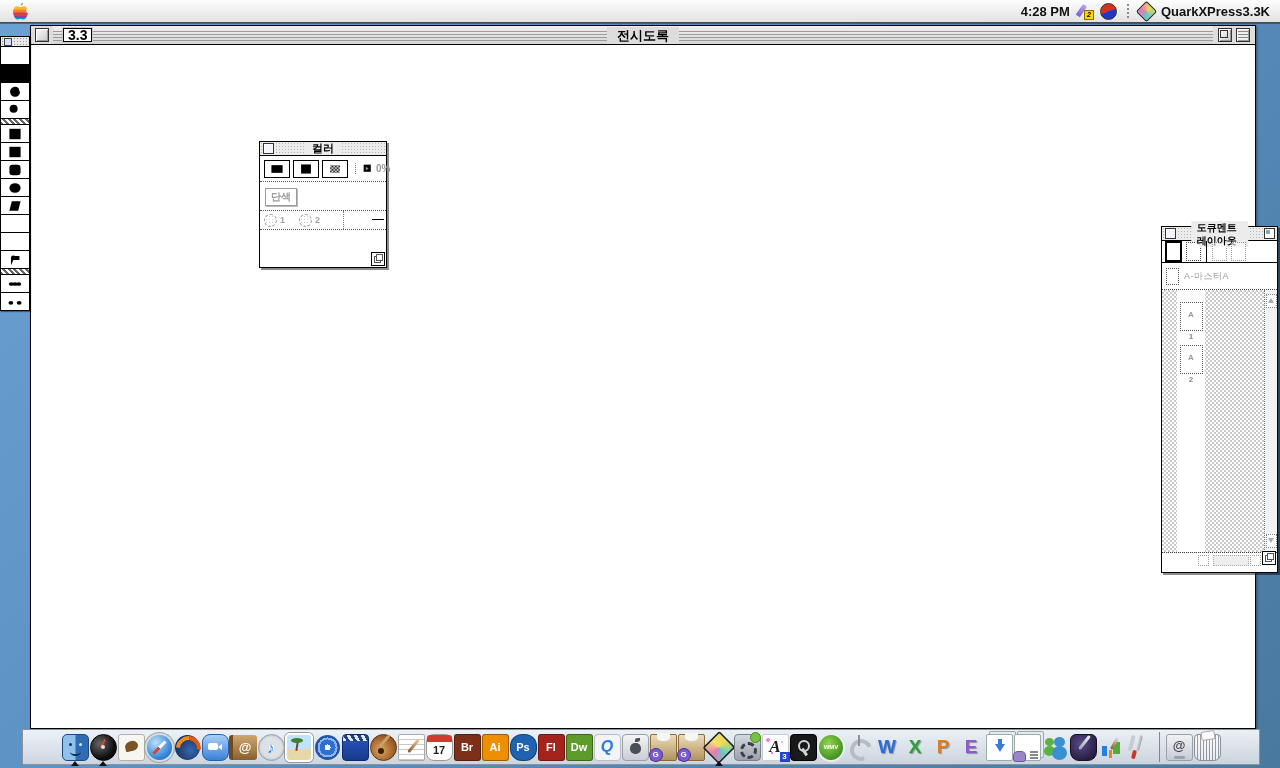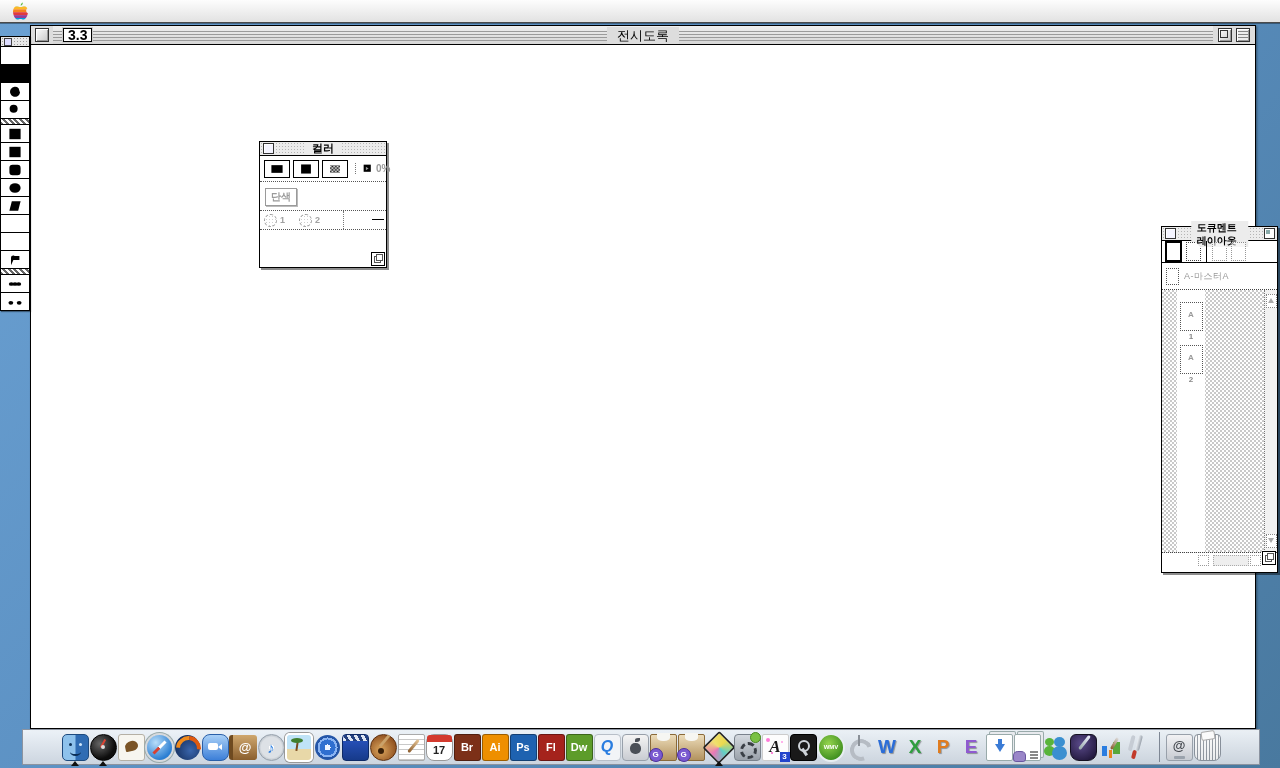--- a/index.html
+++ b/index.html
@@ -38,21 +38,21 @@
     border-bottom:1px solid #000;display:flex;align-items:center;position:relative;}
   .tb-chip{background:#ddd;padding:0 4px;height:100%;display:flex;align-items:center;}
   .closebox,.zoombox,.shadebox{width:12px;height:12px;background:linear-gradient(135deg,#fdfdfd,#c9c9c9);
     border:1px solid #333;box-shadow:inset 1px 1px 0 #fff,inset -1px -1px 0 #999;}
   .zoombox{position:relative;}
   .zoombox::after{content:"";position:absolute;left:1px;top:1px;width:6px;height:6px;border:1px solid #333;}
   .shadebox{background:repeating-linear-gradient(180deg,#eee 0 2px,#888 2px 3px);}
   .pagebadge{margin-left:10px;background:#fff;border:1px solid #000;box-shadow:inset 0 0 0 1px #fff,0 0 0 1px #ccc;
     font-size:14px;font-weight:700;padding:0 4px;line-height:12px;color:#000;}
   .wtitle{position:absolute;left:50%;transform:translateX(-50%);background:#ddd;padding:0 10px;
-    font-size:13px;font-weight:400;color:#000;line-height:17px;}
+    font-size:13px;font-weight:700;color:#000;line-height:17px;}
   .tb-boxes{margin-left:auto;display:flex;gap:4px;background:#ddd;padding:0 5px;height:100%;align-items:center;}
 
   
   .toolpal{position:absolute;left:0;top:36px;width:28px;background:#fff;border:1px solid #000;
     box-shadow:1px 1px 1px rgba(0,0,0,.4);z-index:20;}
   .toolpal .drag{height:9px;border-bottom:1px solid #000;
     background:radial-gradient(#9a9a9a 28%,transparent 30%) 0 0/3px 3px,#e8e8e8;position:relative;}
   .toolpal .drag i{position:absolute;left:3px;top:1px;width:6px;height:6px;background:#dcdcff;border:1px solid #444;}
   .tool{height:17px;border-bottom:1px solid #000;display:flex;align-items:center;justify-content:center;color:#000;background:#fff;}
   .tool:last-child{border-bottom:none;}
@@ -174,21 +174,21 @@
   .ic-gband .ic{border-radius:50%;background:radial-gradient(circle at 40% 60%,#dca75f,#8a4a1a 80%);border:1px solid #5e3110;}
   .ic-gband .ic::before{content:"";position:absolute;left:12px;top:-1px;width:3px;height:14px;background:#caa26a;transform:rotate(40deg);}
   .ic-gband .ic::after{content:"";position:absolute;left:7px;top:13px;width:6px;height:6px;border-radius:50%;background:#3a2008;}
   .ic-tedit .ic{background:repeating-linear-gradient(#fff 0 4px,#c9c9c9 4px 5px);border:1px solid #aaa;border-radius:2px;}
   .ic-tedit .ic::before{content:"";position:absolute;left:13px;top:3px;width:3px;height:16px;border-radius:2px;
     background:linear-gradient(#e8c89a,#8a5a2a);transform:rotate(40deg);}
   .ic-ical .ic{background:#fff;border:1px solid #999;border-radius:8px;}
   .ic-ical .ic::before{content:"";position:absolute;left:0;top:0;right:0;height:7px;background:#d33a2e;border-radius:3px 3px 0 0;}
   .ic-ical .lbl{color:#222;font-size:11px;top:60%;}
   .ic-tile .ic{border-radius:3px;border:1px solid rgba(0,0,0,.35);}
-  .ic-br .ic{background:#7c3018;} .ic-ai .ic{background:#ee8f00;} .ic-ps .ic{background:#1e62b0;}
+  .ic-br .ic{background:#7c3018;} .ic-ai .ic{background:#ee8f00;} .ic-ps .ic{background:#1e62b0;border-radius:12px;}
   .ic-fl .ic{background:#a5231c;} .ic-dw .ic{background:#5d9c2a;}
   .ic-qt .ic{background:#f2f4f7;border:1px solid #b8bfc8;border-radius:4px;}
   .ic-qt .lbl{color:#2a7de0;font-size:16px;font-style:italic;}
   .ic-abox .ic{background:linear-gradient(#f4f4f4,#c9ccd2);border:1px solid #98a0aa;border-radius:4px;}
   .ic-abox .ic::before{content:"";position:absolute;left:7px;top:8px;width:11px;height:11px;border-radius:46%;background:#4a4f57;}
   .ic-abox .ic::after{content:"";position:absolute;left:12px;top:3px;width:5px;height:4px;border-radius:60% 0;background:#4a4f57;}
   .ic-gbox .ic{background:linear-gradient(#ecdcba,#b3935f);border:1px solid #8a6a3a;border-radius:2px;}
   .ic-gbox .ic::before{content:"";position:absolute;left:6px;top:-2px;width:13px;height:8px;background:#f6f6f2;border-radius:0 0 45% 45%;}
   .ic-gbox .badge{left:-2px;bottom:-2px;width:12px;height:12px;border-radius:50%;background:#7a5ad0;border:1px solid #4a2fa0;
     color:#fff;font-size:8px;font-weight:700;line-height:12px;text-align:center;}
@@ -348,20 +348,32 @@
       <span class="mi"></span>
       <span class="mi disabled"></span>
       <span class="mi disabled"></span>
       <span class="mi disabled"></span>
       <span class="mi"></span>
       <span class="mi"></span>
       <span class="mi"></span>
       <span class="mi"></span>
       <span class="mi"></span>
     </span>
+  <span class="mb-right">
+    <span class="clock">4:28 PM</span>
+    <span class="ime-pencil">
+      <i class="shaft"></i>
+        <i class="tip"></i>
+      <i class="ime-badge">2</i>
+    </span>
+    <span class="ime-swirl"></span>
+    <span class="mb-sep"></span>
+    <span class="quark-mini"></span>
+    <span class="appname">QuarkXPress3.3K</span>
+  </span>
 </div>
 
 <div class="window">
   <div class="titlebar">
     <span class="tb-chip">
         <span class="closebox"></span>
       </span>
     <span class="pagebadge">3.3</span>
     <span class="wtitle">전시도록</span>
     <span class="tb-boxes">

